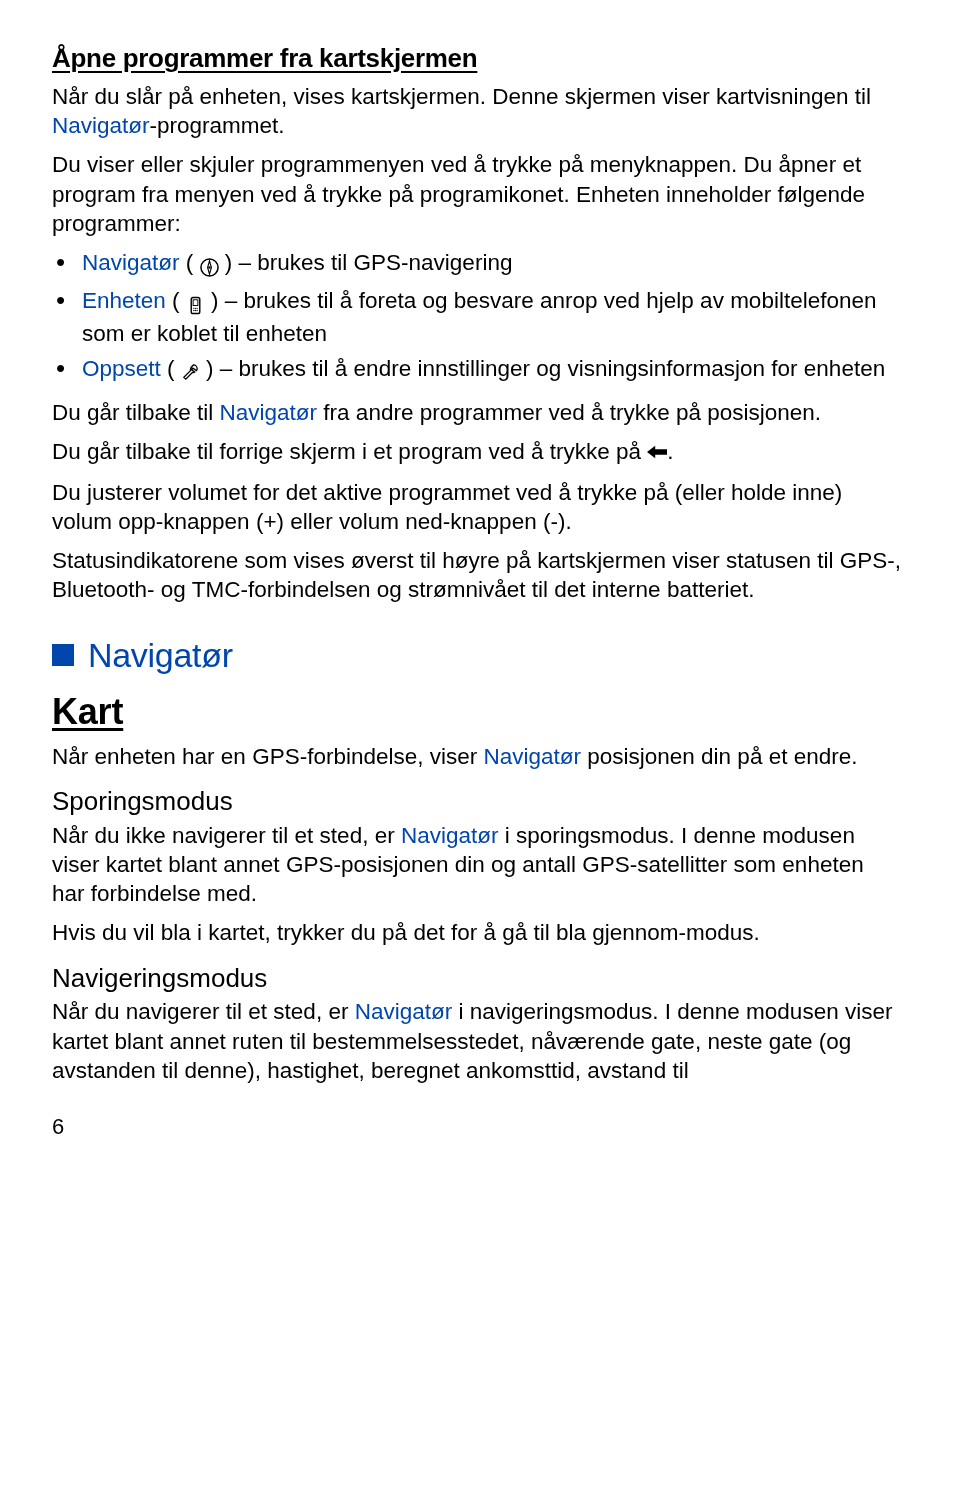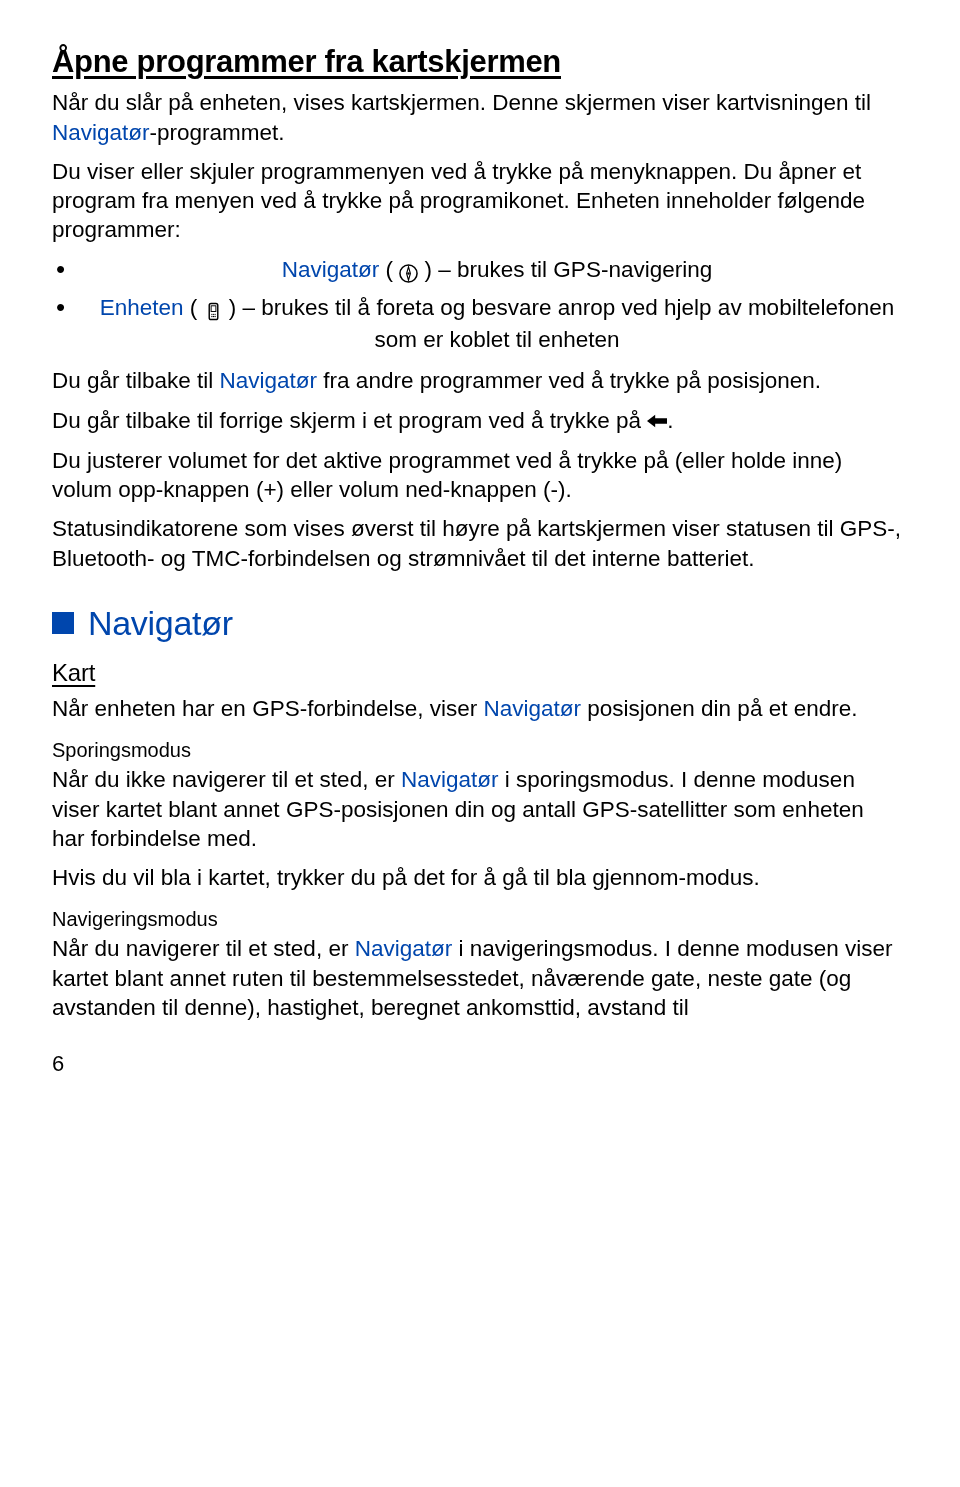--- a/index.html
+++ b/index.html
@@ -8,21 +8,21 @@
     line-height: 1.3;
     color: #000;
     margin: 0;
     padding: 42px 48px 42px 52px;
     width: 960px;
     box-sizing: border-box;
     background: #fff;
     font-stretch: condensed;
   }
   .heading {
-    font-size: 31px;
+    font-size: 26px;
     font-weight: 600;
     text-decoration: underline;
     text-underline-offset: 4px;
     margin-bottom: 6px;
     letter-spacing: -0.3px;
   }
   p {
     margin: 0 10px 10px 0;
   }
   .link-blue {
@@ -30,21 +30,20 @@
   }
   ul.bullets {
     list-style: none;
     padding: 0;
     margin: 0 0 12px 0;
   }
   ul.bullets > li {
     position: relative;
     padding-left: 30px;
     margin: 6px 0;
-    text-align: center;
   }
   ul.bullets > li::before {
     content: "•";
     position: absolute;
     left: 4px;
     top: -2px;
     font-size: 26px;
   }
   .icon-wrap {
     display: inline-block;
@@ -65,29 +64,29 @@
     gap: 14px;
     letter-spacing: -0.3px;
   }
   .section-h2 .blue-square {
     width: 22px;
     height: 22px;
     background: #0046ad;
     display: inline-block;
   }
   .sub-h {
-    font-size: 24px;
-    font-weight: 400;
+    font-size: 36px;
+    font-weight: 700;
     text-decoration: underline;
     text-underline-offset: 4px;
     margin: 12px 0 6px 0;
     letter-spacing: -0.2px;
   }
   .sub-h-plain {
-    font-size: 20px;
+    font-size: 26px;
     font-weight: 400;
     margin: 14px 0 2px 0;
   }
   .back-arrow {
     display: inline-block;
     vertical-align: -1px;
   }
   .back-arrow svg {
     width: 20px;
     height: 16px;
@@ -121,20 +120,25 @@
           <rect x="5.5" y="1.5" width="9" height="17" rx="2" fill="none" stroke="#000" stroke-width="1.5"></rect>
           <rect x="7.5" y="4" width="5" height="6" fill="none" stroke="#000" stroke-width="1"></rect>
           <circle cx="8.3" cy="13" r="0.7" fill="#000"></circle>
           <circle cx="10" cy="13" r="0.7" fill="#000"></circle>
           <circle cx="11.7" cy="13" r="0.7" fill="#000"></circle>
           <circle cx="8.3" cy="15.3" r="0.7" fill="#000"></circle>
           <circle cx="10" cy="15.3" r="0.7" fill="#000"></circle>
           <circle cx="11.7" cy="15.3" r="0.7" fill="#000"></circle>
         </svg></span><span> ) – brukes til å foreta og besvare anrop ved hjelp av mobiltelefonen som er koblet til enheten</span>
   </li>
+  <li>
+    <span class="link-blue">Oppsett</span><span> ( </span><span class="icon-wrap"><svg viewBox="0 0 20 20">
+          <path d="M 13 2 C 15.5 2 17 4 17 6 C 17 7 16.6 7.5 16.2 8 L 12.5 5.5 L 11 7 L 14.5 9.5 C 14 10 13 10.3 12 10 L 5 17 L 3 15 L 10 8 C 9.7 6.5 10.5 4 13 2 Z" fill="none" stroke="#000" stroke-width="1.4"></path>
+        </svg></span><span> ) – brukes til å endre innstillinger og visningsinformasjon for enheten</span>
+  </li>
 </ul>
 
 <p>
   <span>Du går tilbake til </span><span class="link-blue">Navigatør</span><span> fra andre programmer ved å trykke på posisjonen.</span>
 </p>
 
 <p>
   <span>Du går tilbake til forrige skjerm i et program ved å trykke på </span><span class="back-arrow"><svg viewBox="0 0 22 16">
         <polygon points="0,8 9,1 9,5 22,5 22,11 9,11 9,15" fill="#000"></polygon>
       </svg></span><span>.</span>

